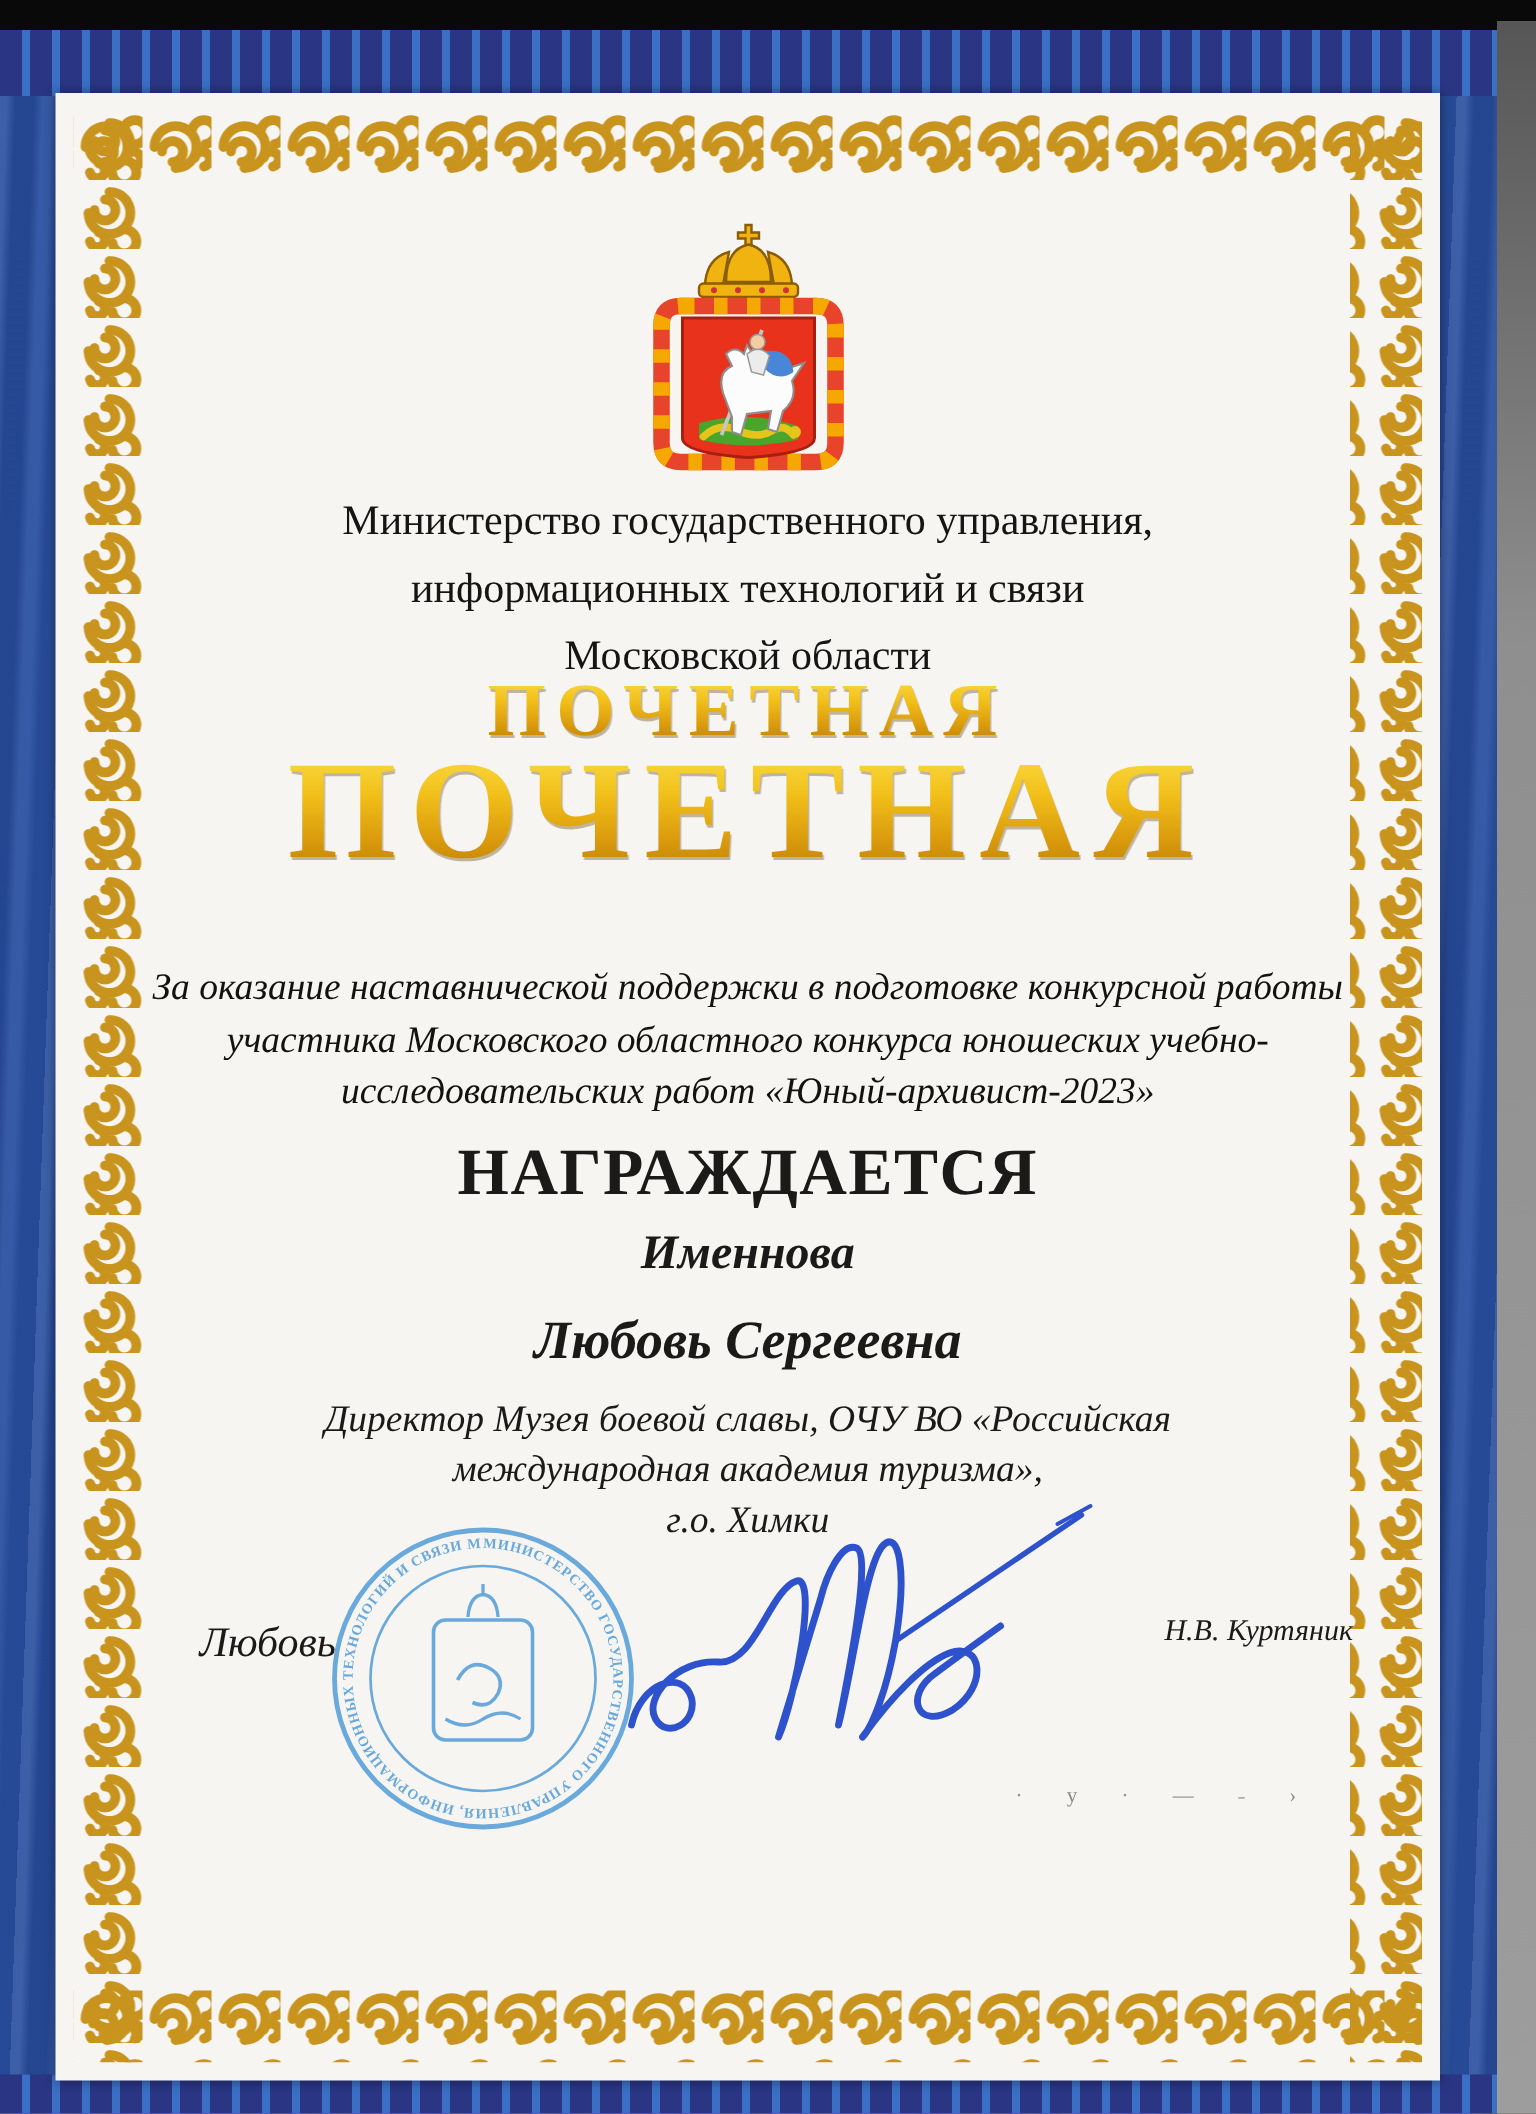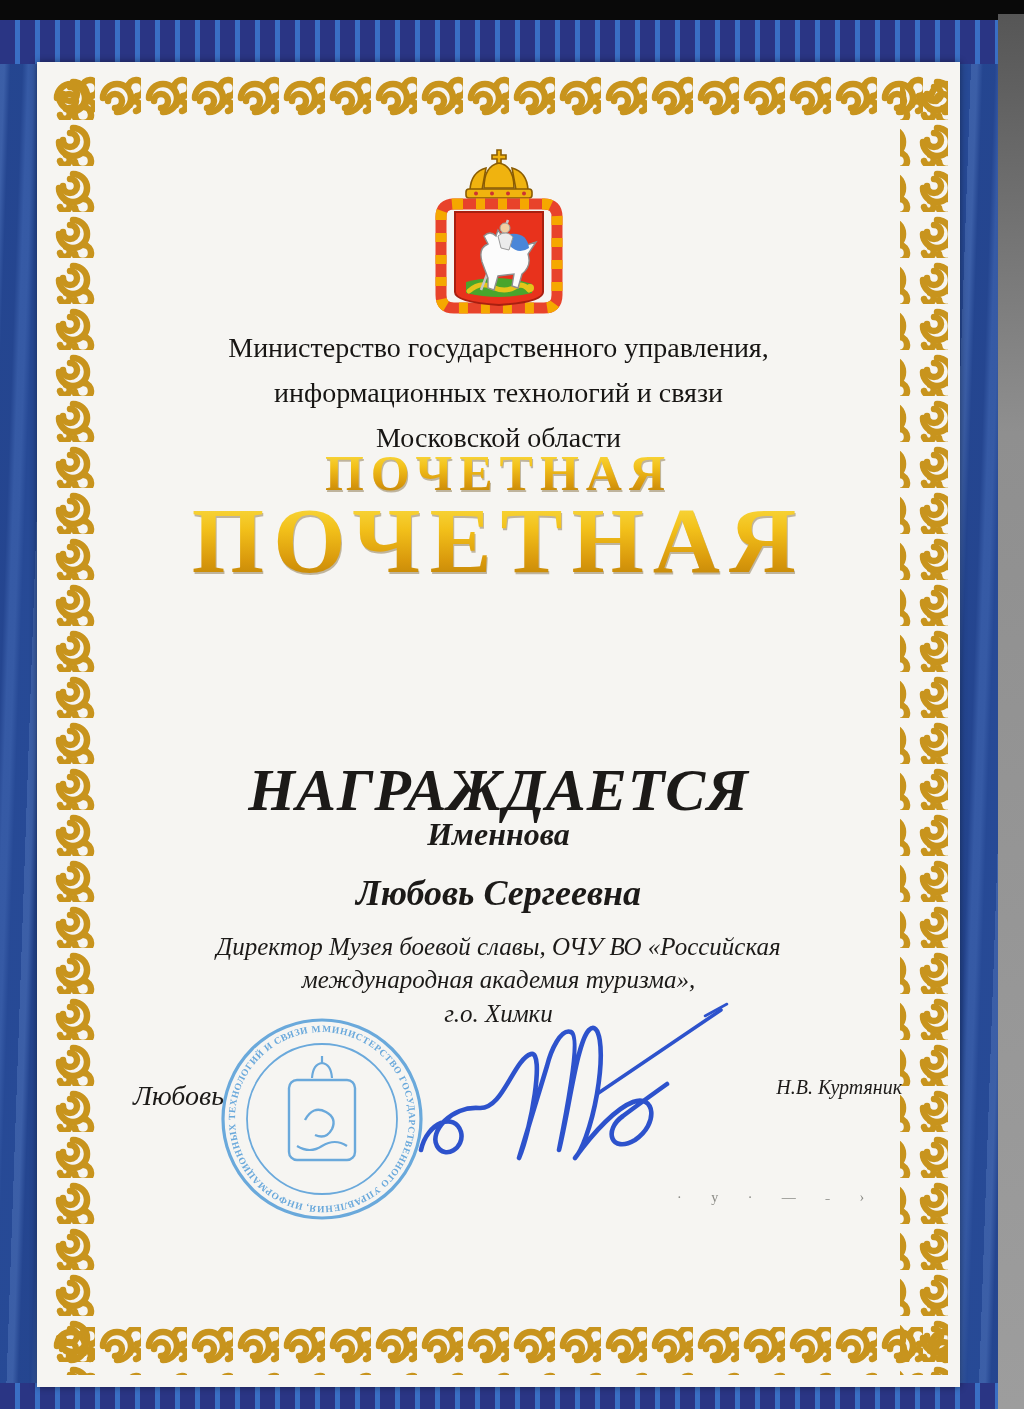--- a/index.html
+++ b/index.html
@@ -52,21 +52,21 @@
   }
   .title-top{font-size:50px;letter-spacing:7px;}
   .title-main{font-size:93px;letter-spacing:9px;margin-top:-4px;}
   .reason{
     position:absolute;top:580px;left:52px;right:52px;
     font-style:italic;font-size:25px;line-height:1.38;color:#14120f;
   }
   .reason span{display:block;}
   .awarded{
     position:absolute;top:694px;left:0;right:0;
-    font-weight:bold;font-style:italic;font-size:60px;letter-spacing:1px;
+    font-weight:bold;font-size:44px;letter-spacing:1px;
   }
   .surname{position:absolute;top:754px;left:0;right:0;font-weight:bold;font-style:italic;font-size:32px;}
   .fullname{position:absolute;top:810px;left:0;right:0;font-weight:bold;font-style:italic;font-size:36px;}
   .position{
     position:absolute;top:868px;left:52px;right:52px;
     font-style:italic;font-size:25px;line-height:1.33;
   }
   .position span{display:block;}
   .minister-label{position:absolute;left:96px;top:1018px;font-style:italic;font-size:28px;}
   .signer-name{position:absolute;right:58px;top:1014px;font-style:italic;font-size:20px;}
@@ -162,20 +162,25 @@
           <span>Министерство государственного управления,</span>
           <span>информационных технологий и связи</span>
           <span>Московской области</span>
         </div>
 
         <div class="title-wrap">
           <span class="title-top">ПОЧЕТНАЯ</span>
           <span class="title-main">ПОЧЕТНАЯ</span>
         </div>
 
+        <div class="reason">
+          <span>За оказание наставнической поддержки в подготовке конкурсной работы</span>
+          <span>участника Московского областного конкурса юношеских учебно-</span>
+          <span>исследовательских работ «Юный-архивист-2023»</span>
+        </div>
 
         <div class="awarded">НАГРАЖДАЕТСЯ</div>
         <div class="surname">Именнова</div>
         <div class="fullname">Любовь Сергеевна</div>
 
         <div class="position">
           <span>Директор Музея боевой славы, ОЧУ ВО «Российская</span>
           <span>международная академия туризма»,</span>
           <span>г.о. Химки</span>
         </div>

